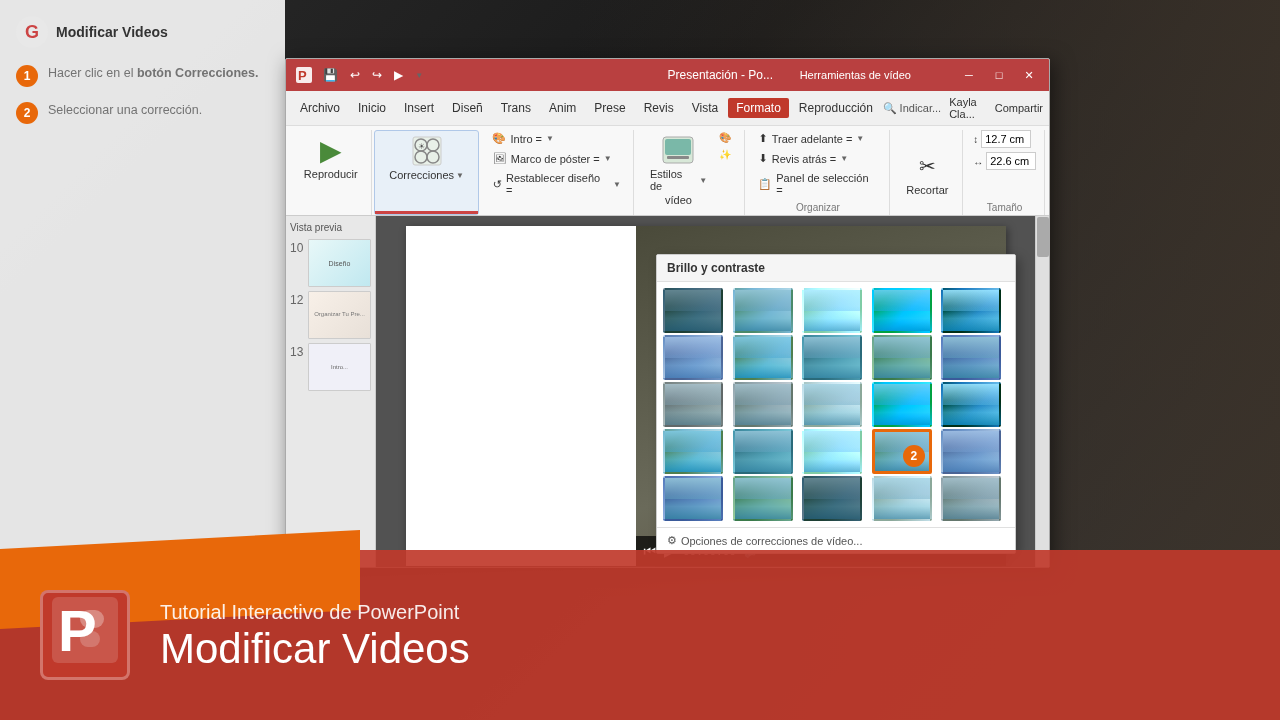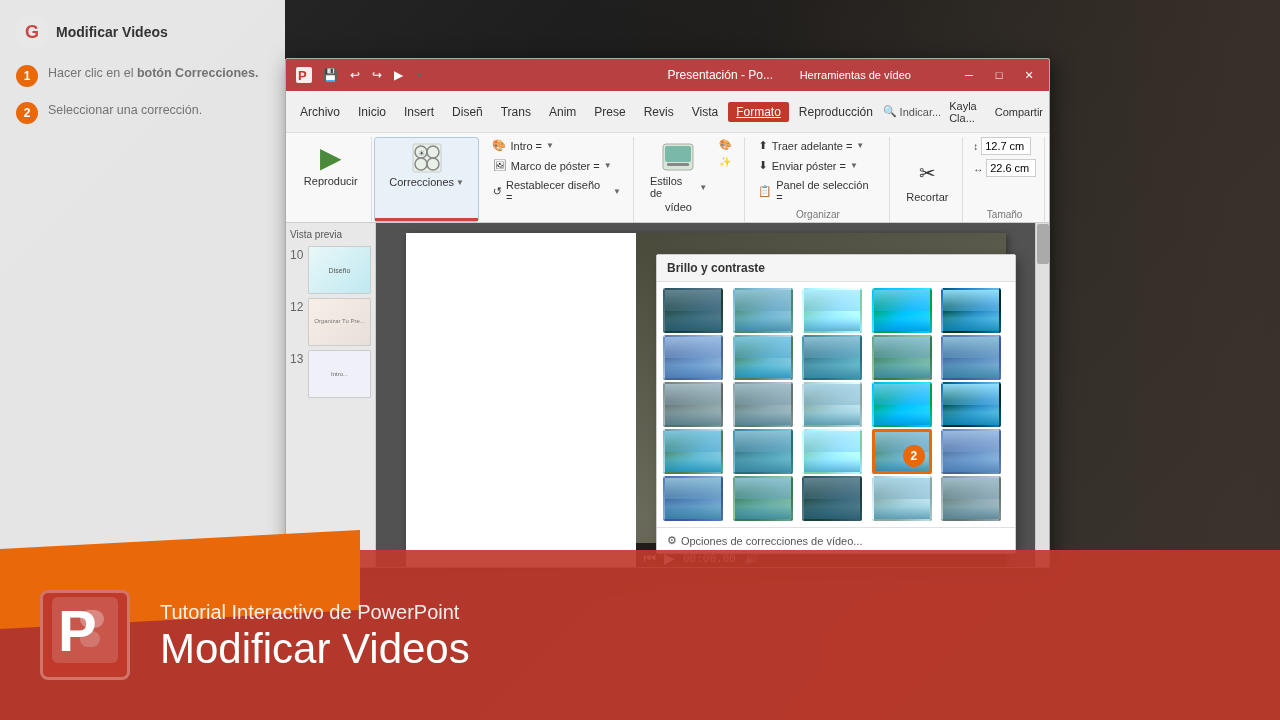--- a/index.html
+++ b/index.html
@@ -181,40 +181,39 @@
 
     .quick-tool {
       color: white;
       font-size: 12px;
       cursor: pointer;
       padding: 0 3px;
     }
 
     
     .menu-bar {
-      height: 42px;
+      height: 35px;
       background: #f0f0f0;
       display: flex;
       align-items: center;
       padding: 0 6px;
       gap: 2px;
       border-bottom: 1px solid #ddd;
     }
 
     .menu-item {
       font-size: 12px;
       color: #333;
       padding: 3px 8px;
       cursor: pointer;
       border-radius: 2px;
     }
     .menu-item.active {
       background: #c0392b;
       color: white;
-      text-decoration: underline;
     }
 
     .menu-right {
       margin-left: auto;
       display: flex;
       align-items: center;
       gap: 8px;
     }
 
     .menu-user {
@@ -799,21 +798,21 @@
 
     <div class="ribbon-group">
       <div class="ribbon-group-content" style="flex-direction:column;gap:3px;">
         <div class="ribbon-btn-small">
           <span>⬆</span>
           <span style="font-size:11px;">Traer adelante =</span>
           <span class="dropdown-arrow">▼</span>
         </div>
         <div class="ribbon-btn-small">
           <span>⬇</span>
-          <span style="font-size:11px;">Enviar póster =</span>
+          <span style="font-size:11px;">Revis atrás =</span>
           <span class="dropdown-arrow">▼</span>
         </div>
         <div class="ribbon-btn-small">
           <span>📋</span>
           <span style="font-size:11px;">Panel de selección =</span>
         </div>
       </div>
       <div class="ribbon-section-label">Organizar</div>
     </div>
 

